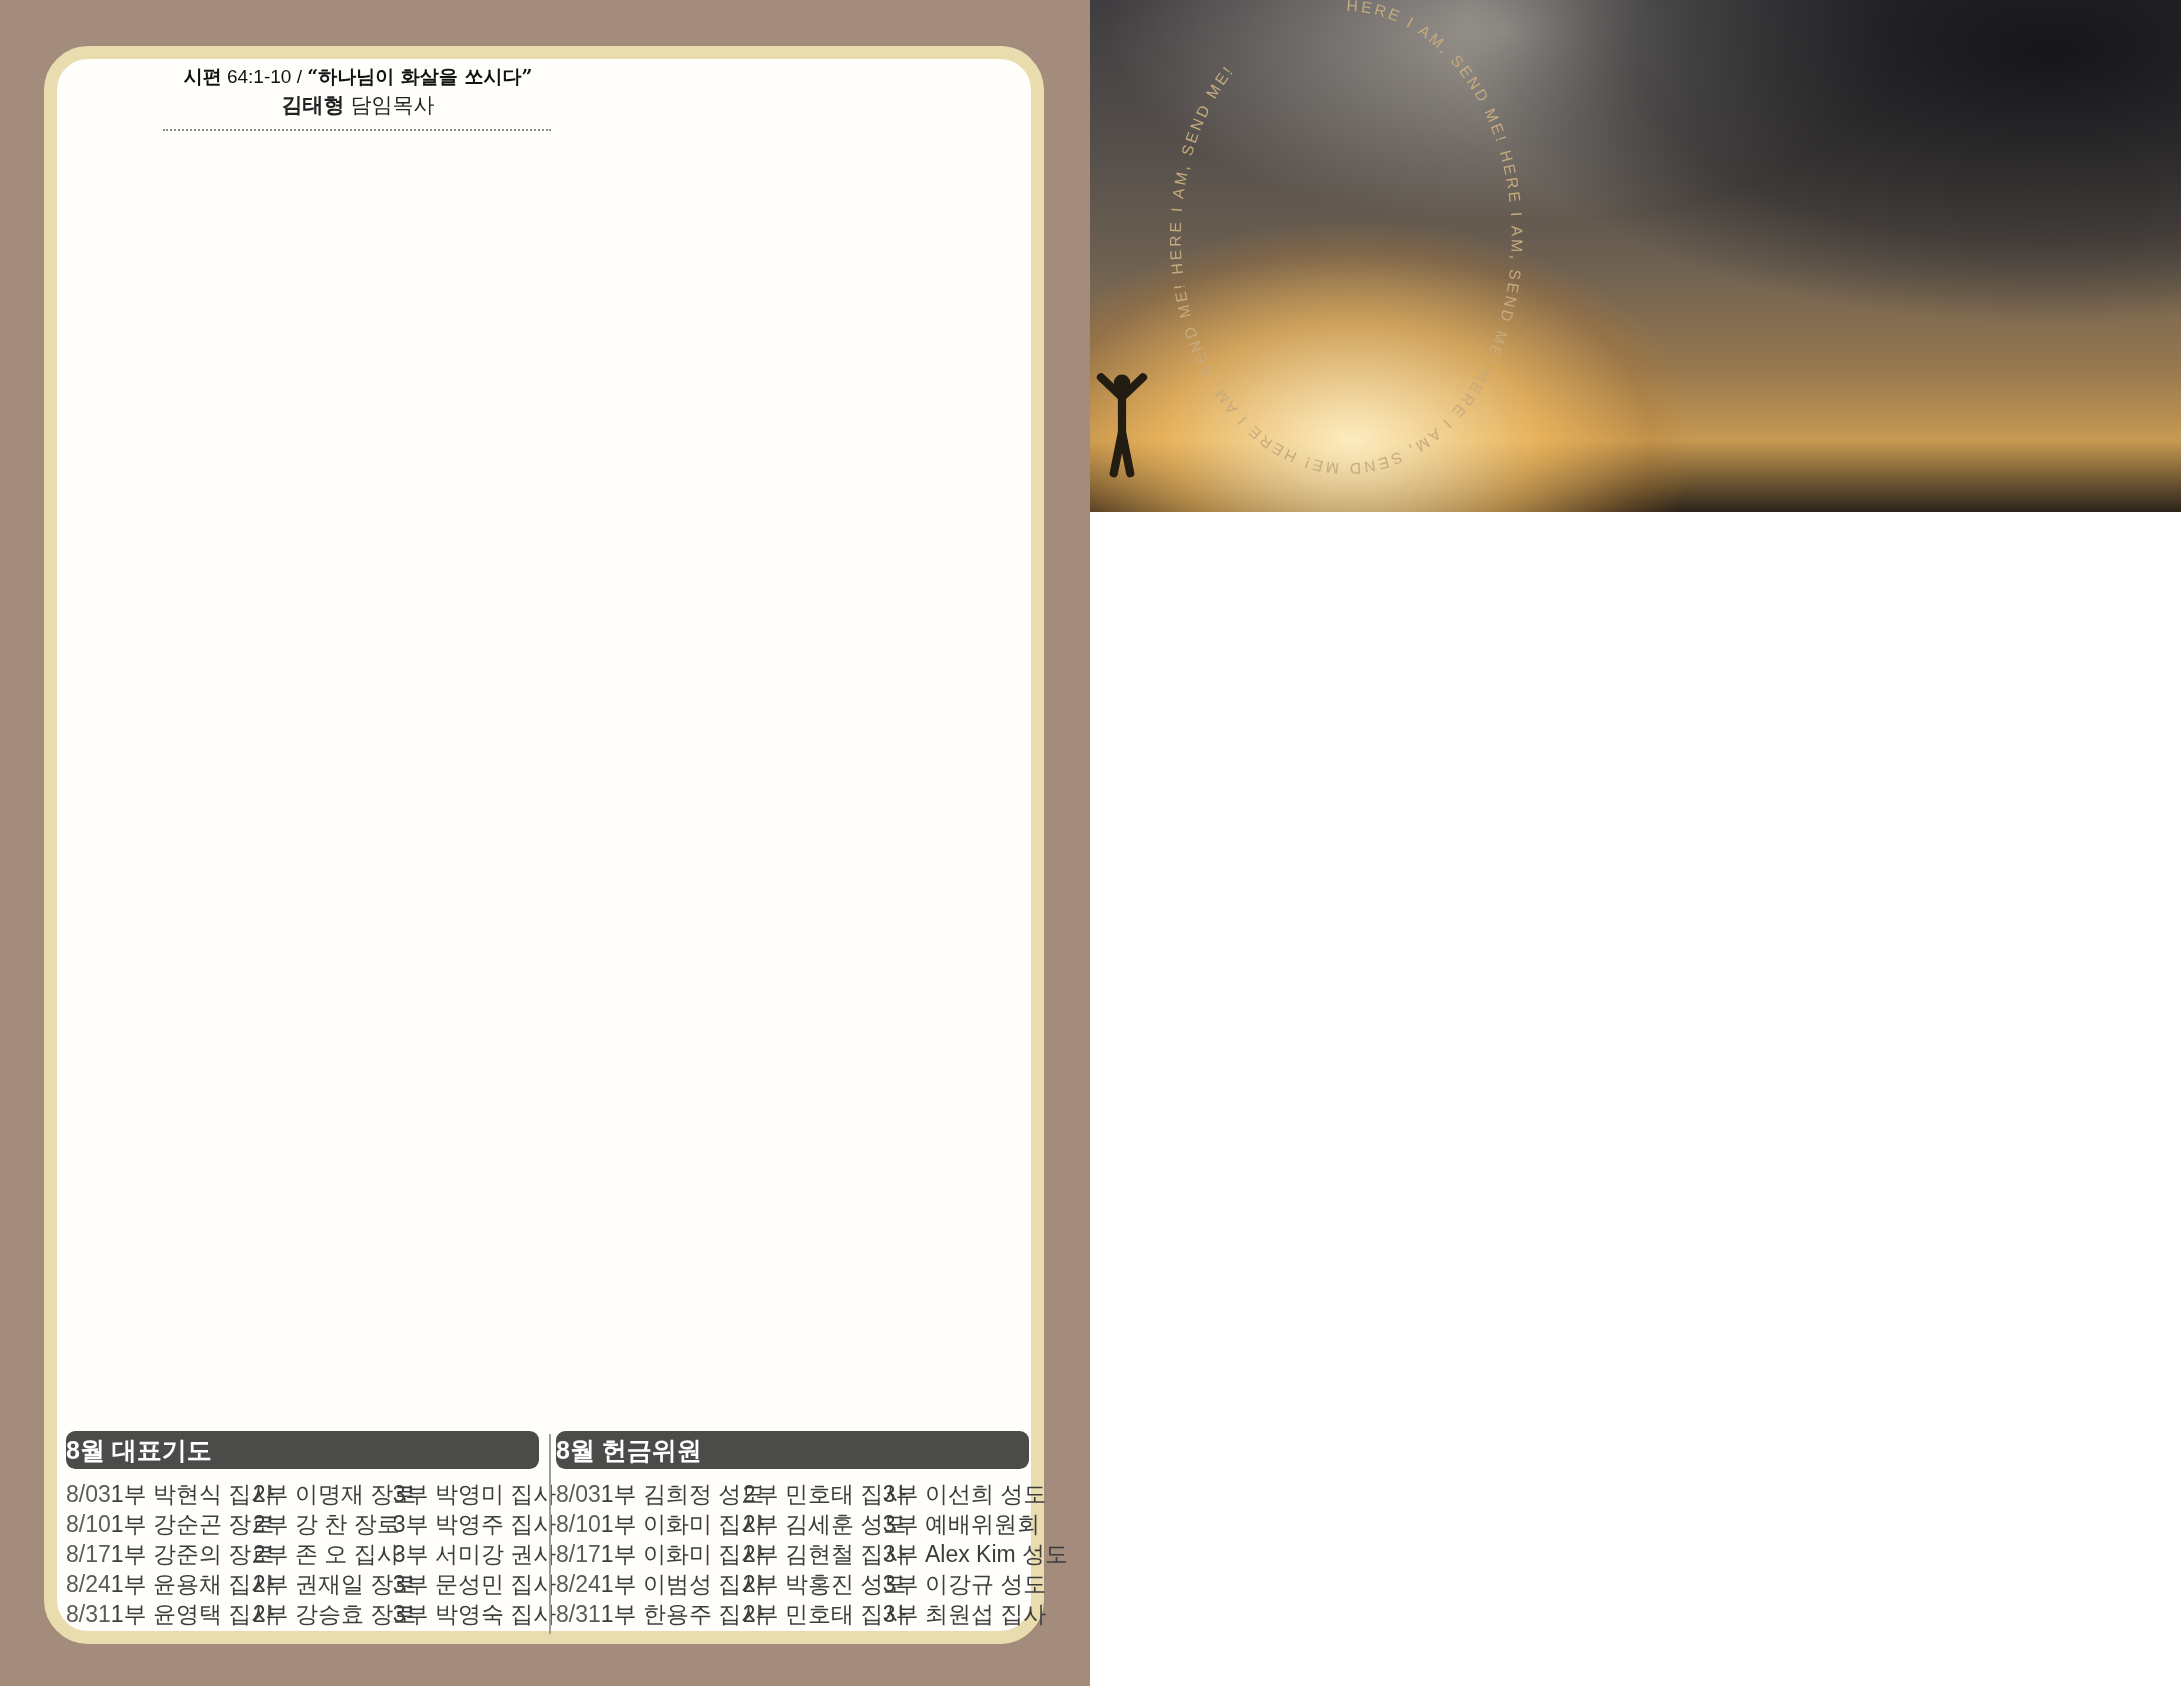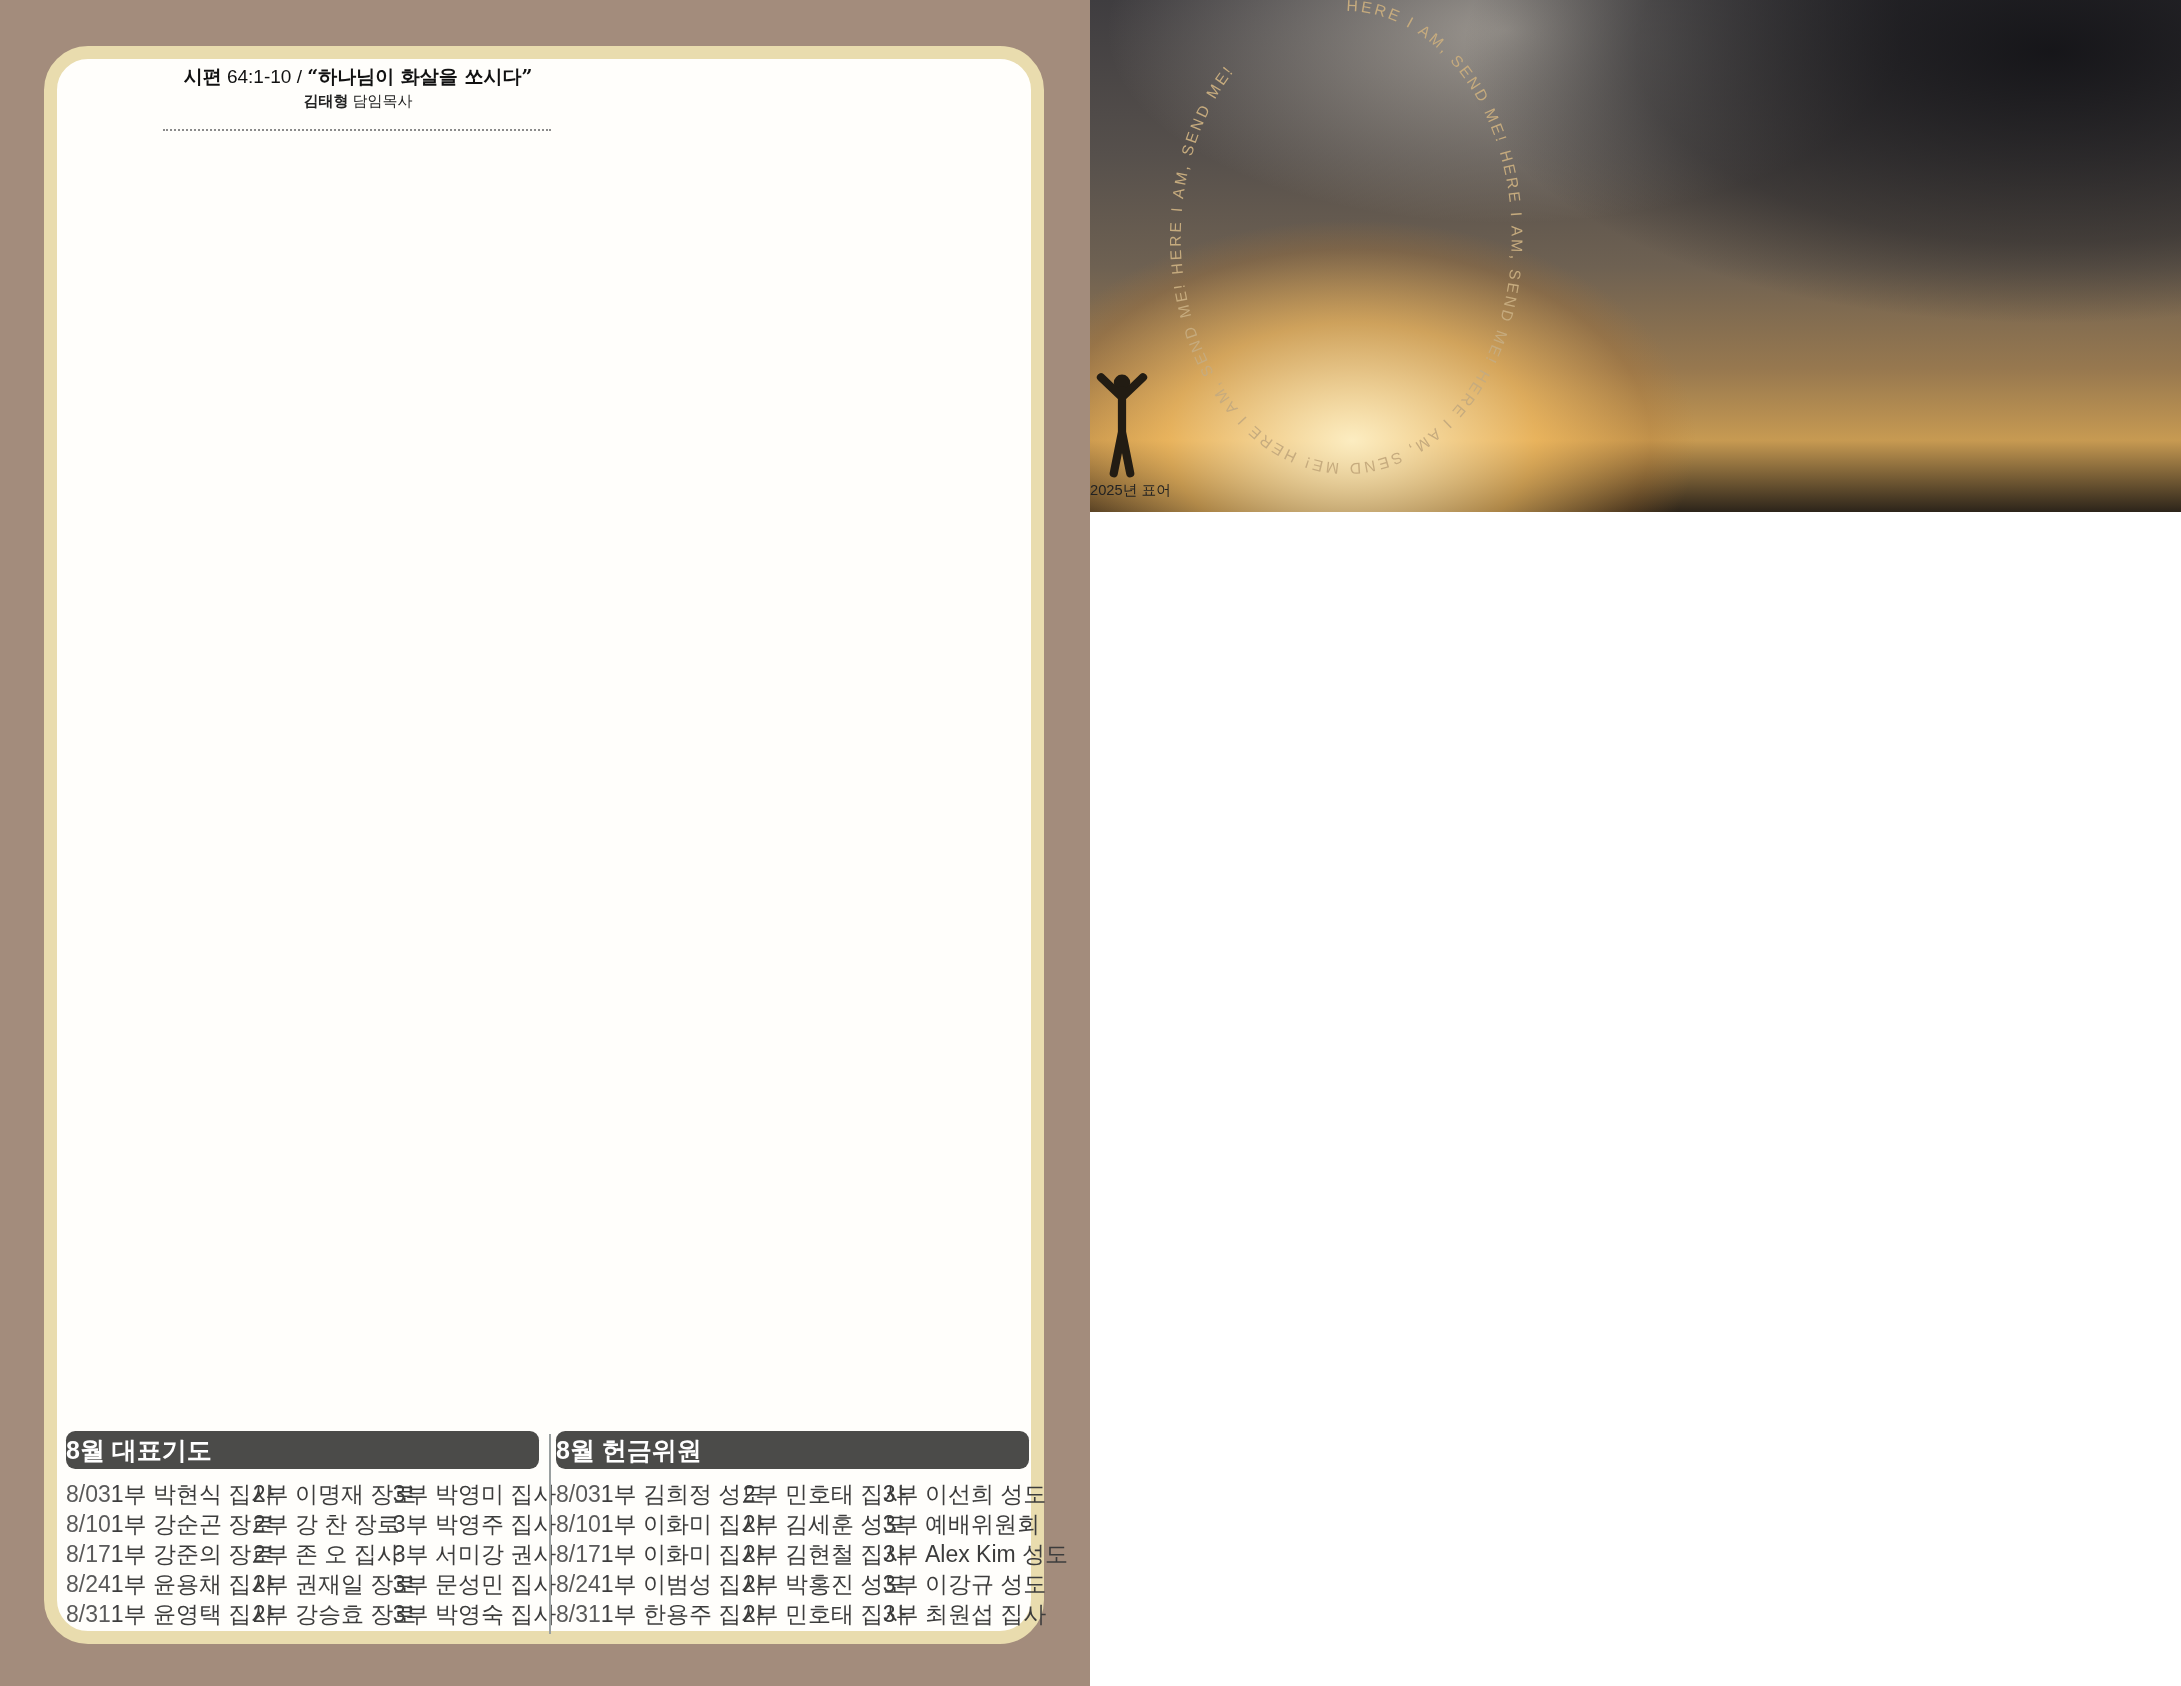--- a/index.html
+++ b/index.html
@@ -6,21 +6,21 @@
   #root{position:relative;width:2182px;height:1686px;overflow:hidden;
         font-family:"Liberation Sans",sans-serif;color:#222;}
   
   .left-page{position:absolute;left:0;top:0;width:1090px;height:1686px;background:#a38c7c;}
   .left-card{position:absolute;left:44px;top:46px;width:1000px;height:1598px;box-sizing:border-box;
              background:#fffefb;border:13.8px solid #e9dcae;border-radius:44px;}
   .sermon-head{position:absolute;left:110px;top:64px;width:496px;text-align:center;line-height:1.3;}
   .sh-line1{font-size:19px;color:#111;}
   .sh-line1 .b{font-weight:bold;}
   .sh-line1 .serif{font-family:"DejaVu Serif","Liberation Serif",serif;font-weight:bold;}
-  .sh-line2{font-size:15px;margin-top:1.8px;}
+  .sh-line2{font-size:21px;margin-top:1.8px;}
   .sh-line2 .b{font-weight:bold;}
   .dotted-title{position:absolute;left:163px;top:129px;width:388px;border-top:2.8px dotted #8b8b8b;}
   .tbl{position:absolute;width:473px;top:1431px;}
   .tbl-prayer{left:66px;}
   .tbl-offering{left:556px;}
   .tbl-divider{position:absolute;left:549px;top:1434px;width:1.8px;height:200px;background:#9aa0a0;}
   .tbl-header{height:38px;background:#4b4b49;border-radius:9.2px;color:#fff;font-size:25px;
               font-weight:bold;line-height:38px;box-sizing:border-box;}
   .tbl-rows{margin-top:10px;font-size:23px;color:#3c3c3c;}
   .tbl-row{display:flex;height:30px;align-items:center;white-space:nowrap;}
@@ -251,21 +251,20 @@
       <path d="M35,24 L35,70 M35,32 L12,10 M35,32 L58,10 M35,70 L26,115 M35,70 L44,115" stroke="#221c13" stroke-width="9" stroke-linecap="round" fill="none"></path>
     </svg>
     <svg class="ring" width="377" height="478" viewBox="0 0 410 520">
       <defs>
           <path id="ringPath" d="M205,12 a180,246 0 1,1 -0.5,0"></path>
         </defs>
       <text font-size="17" fill="#c6ab7e" letter-spacing="3" font-family="Liberation Sans, sans-serif">
         <textPath href="#ringPath">HERE I AM, SEND ME! HERE I AM, SEND ME! HERE I AM, SEND ME! HERE I AM, SEND ME! HERE I AM, SEND ME!</textPath>
       </text>
     </svg>
-    <div class="hero-motto">2025년 표어</div>
     
   </div>
 
   <div class="sidebar">
     <div class="logo-block">
       <svg width="156" height="79" viewBox="0 0 170 86">
         <text x="85" y="52" font-size="62" font-family="DejaVu Serif, serif" font-style="italic" font-weight="bold" text-anchor="middle" fill="#16130f">anc</text>
         <path d="M20,70 L50,52 L80,70 L115,52 L152,70 q8,4 14,-2" stroke="#16130f" stroke-width="7" fill="none" stroke-linecap="round"></path>
       </svg>
       <div class="church-kr">온누리교회</div>

